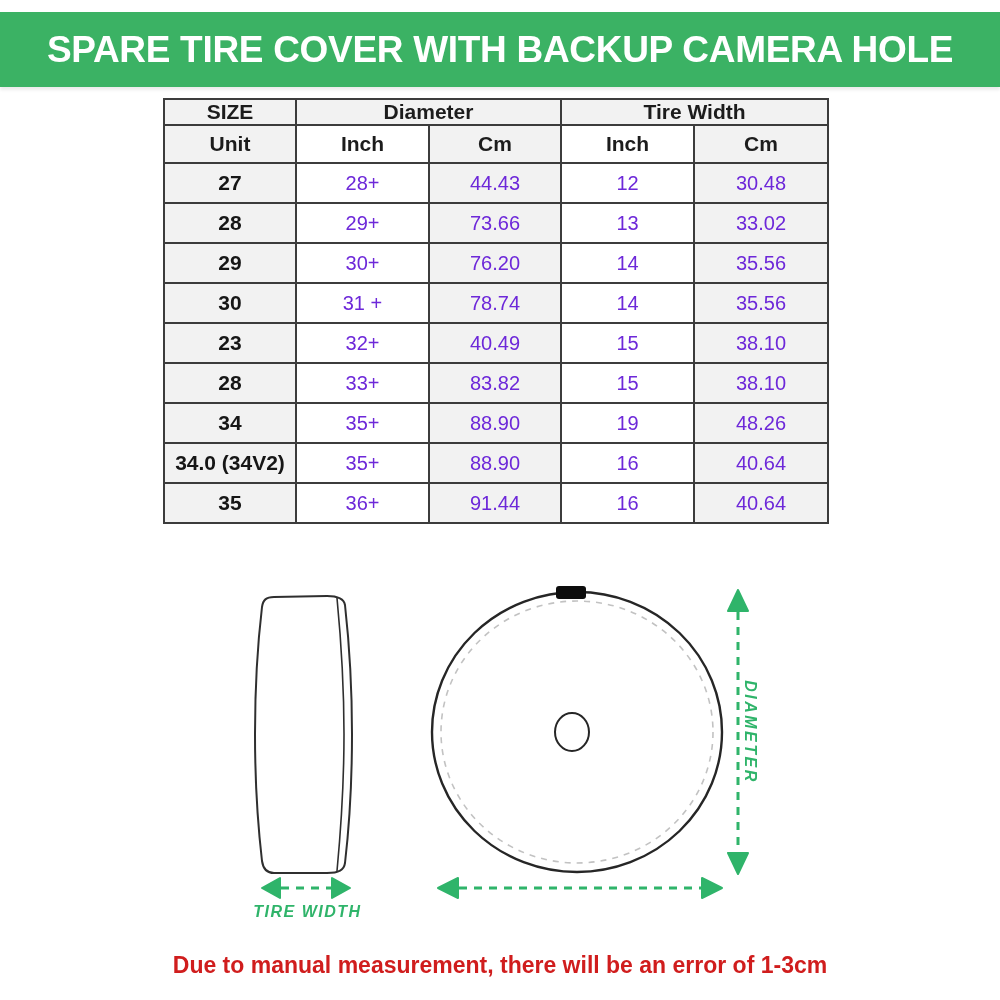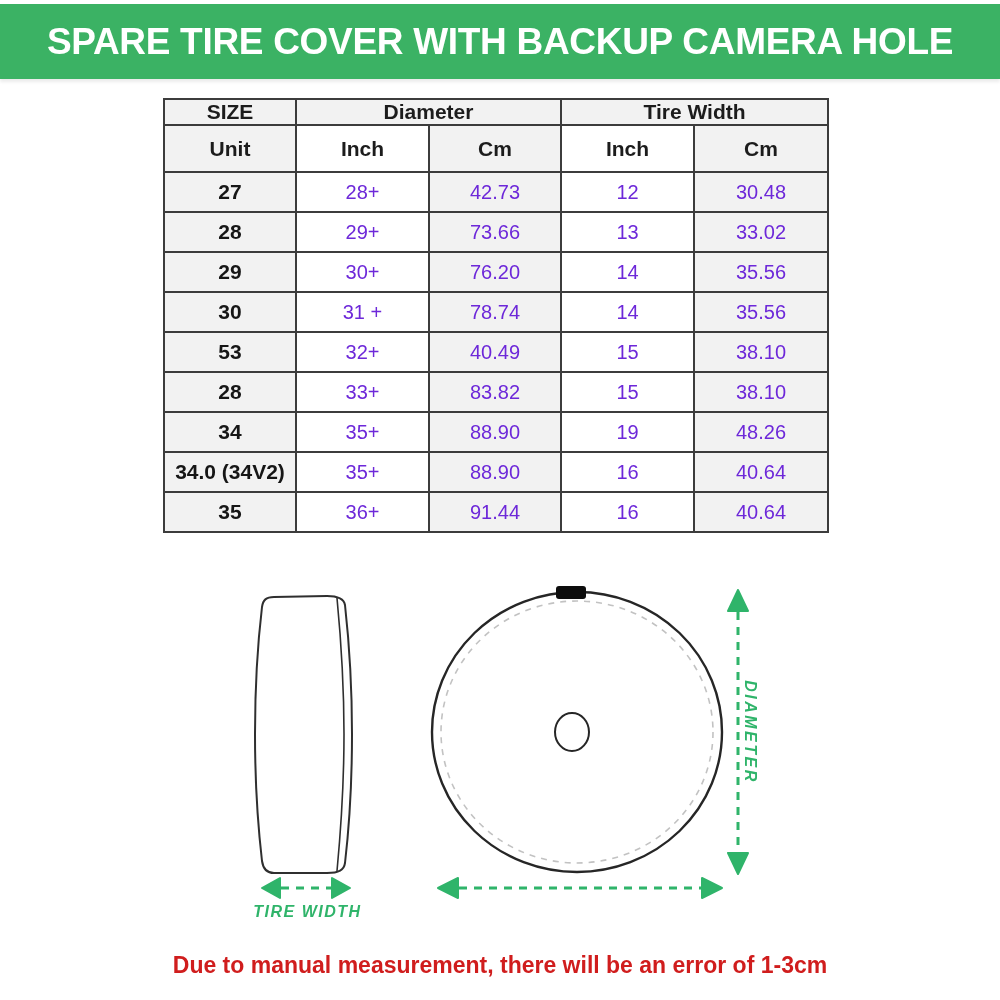--- a/index.html
+++ b/index.html
@@ -4,41 +4,41 @@
 <style>
   html,body { margin:0; padding:0; background:#ffffff; }
   .canvas {
     position:relative; width:1000px; height:1000px;
     background:#ffffff; overflow:hidden;
     font-family:"Liberation Sans", sans-serif;
   }
 
   
   .banner {
-    position:absolute; left:0; top:4px; width:1000px; height:75px;
+    position:absolute; left:0; top:12px; width:1000px; height:75px;
     background:#3bb264;
     display:flex; align-items:center; justify-content:center;
     box-shadow:0 3px 3px rgba(0,0,0,0.08);
   }
   .banner-title {
     color:#ffffff; font-size:37px; font-weight:700; letter-spacing:-0.3px;
     white-space:nowrap;
   }
 
   
   table.size-table {
     position:absolute; left:163px; top:98px;
     border-collapse:collapse; table-layout:fixed;
   }
   .size-table th, .size-table td {
     border:2px solid #3c3c3c; text-align:center; vertical-align:middle;
     padding:0; background:#ffffff; color:#1c1c1c;
   }
   .size-table tr.h1 { height:16px; }
-  .size-table tr.h2 { height:47px;margin-top:35px; }
+  .size-table tr.h2 { height:38px;margin-top:35px; }
   .size-table tr.data { height:40px; }
   .size-table th { font-size:21px; font-weight:700; }
   .size-table td { font-size:20px; font-weight:400; color:#6d28d9; }
   .size-table td.size-col { font-weight:700; color:#161616; font-size:21px; }
   .bg-gray { background:#f2f2f2 !important; }
 
   
   .diagram-svg { position:absolute; left:0; top:0; width:1000px; height:1000px; }
   .measure-label {
     position:absolute; color:#2fb46a; font-size:16px; font-weight:700;
@@ -84,21 +84,21 @@
       <th class="bg-gray">Unit</th>
       <th>Inch</th>
       <th class="bg-gray">Cm</th>
       <th>Inch</th>
       <th class="bg-gray">Cm</th>
     </tr>
 
     <tr class="data">
       <td class="size-col bg-gray">27</td>
       <td>28+</td>
-      <td class="bg-gray">42.73</td>
+      <td class="bg-gray">44.43</td>
       <td>12</td>
       <td class="bg-gray">30.48</td>
     </tr>
     <tr class="data">
       <td class="size-col bg-gray">28</td>
       <td>29+</td>
       <td class="bg-gray">73.66</td>
       <td>13</td>
       <td class="bg-gray">33.02</td>
     </tr>
@@ -110,21 +110,21 @@
       <td class="bg-gray">35.56</td>
     </tr>
     <tr class="data">
       <td class="size-col bg-gray">30</td>
       <td>31 +</td>
       <td class="bg-gray">78.74</td>
       <td>14</td>
       <td class="bg-gray">35.56</td>
     </tr>
     <tr class="data">
-      <td class="size-col bg-gray">53</td>
+      <td class="size-col bg-gray">23</td>
       <td>32+</td>
       <td class="bg-gray">40.49</td>
       <td>15</td>
       <td class="bg-gray">38.10</td>
     </tr>
     <tr class="data">
       <td class="size-col bg-gray">28</td>
       <td>33+</td>
       <td class="bg-gray">83.82</td>
       <td>15</td>

